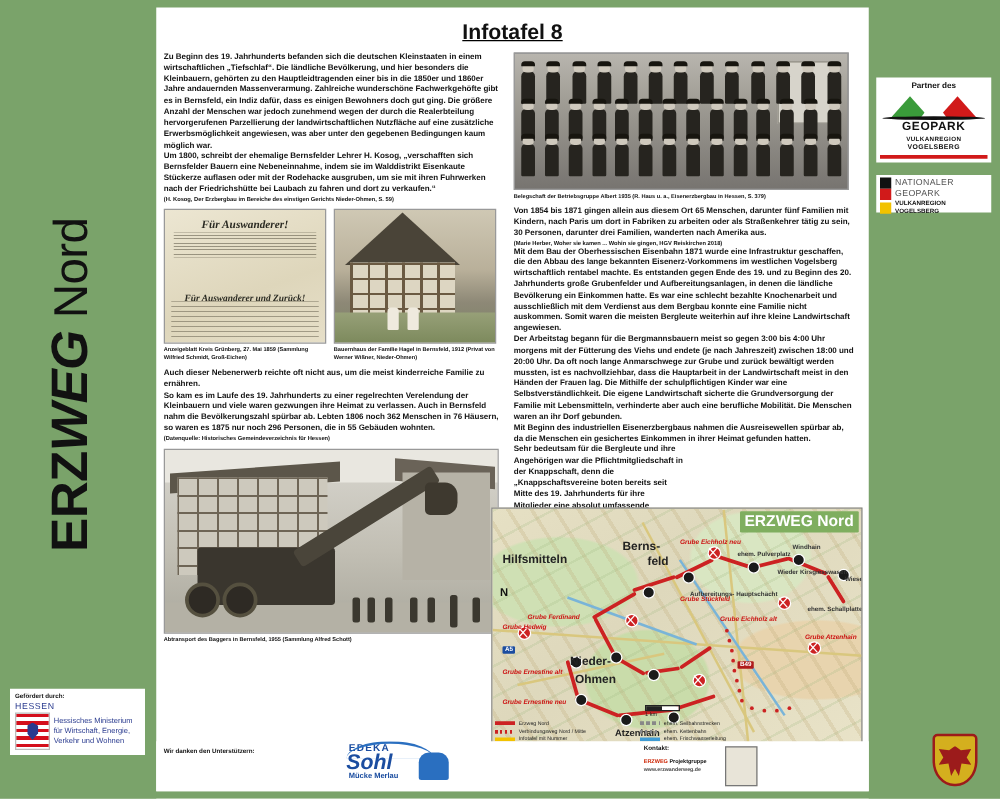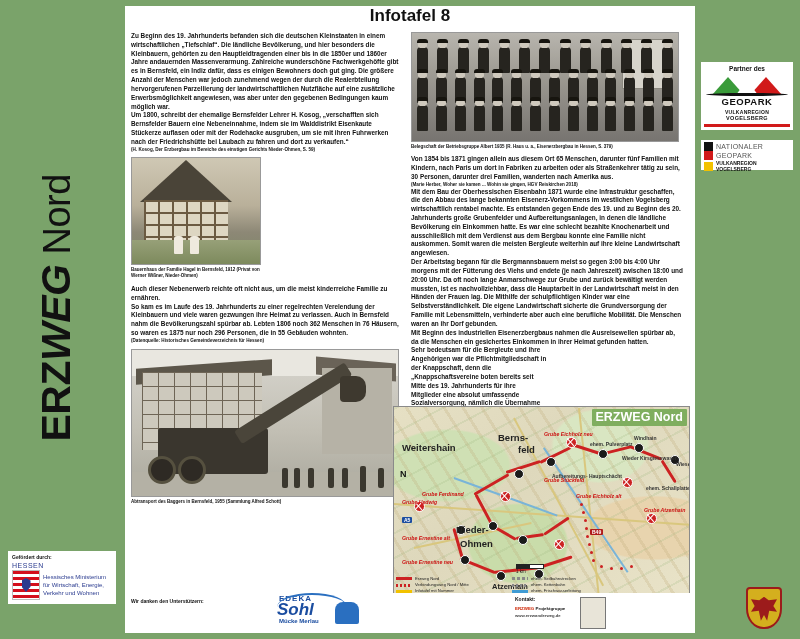--- a/index.html
+++ b/index.html
@@ -68,20 +68,22 @@
 
   
   .sheet {
     position: absolute;
     left: 125px; top: 6px;
     width: 570px; height: 627px;
     background: #fff;
   }
   .title-block {
     text-align: center;
+    padding-top: 10px;
+    text-decoration: underline;
   }
   .title-1 { font-size: 17px; font-weight: bold; color: #111; }
   .title-2 { font-size: 14.5px; font-weight: bold; color: #111; margin-top: 2px; }
 
   .columns {
     display: flex;
     gap: 8px;
     padding: 6px 6px 0 6px;
     box-sizing: border-box;
   }
@@ -508,20 +510,29 @@
     </div>
 
     <div class="columns">
 
       <div class="col">
         <div class="body-text">Zu Beginn des 19. Jahrhunderts befanden sich die deutschen Kleinstaaten in einem wirtschaftlichen „Tiefschlaf“. Die ländliche Bevölkerung, und hier besonders die Kleinbauern, gehörten zu den Hauptleidtragenden einer bis in die 1850er und 1860er Jahre andauernden Massenverarmung. Zahlreiche wunderschöne Fachwerkgehöfte gibt es in Bernsfeld, ein Indiz dafür, dass es einigen Bewohners doch gut ging. Die größere Anzahl der Menschen war jedoch zunehmend wegen der durch die Realerbteilung hervorgerufenen Parzellierung der landwirtschaftlichen Nutzfläche auf eine zusätzliche Erwerbsmöglichkeit angewiesen, was aber unter den gegebenen Bedingungen kaum möglich war.</div>
         <div class="body-text">Um 1800, schreibt der ehemalige Bernsfelder Lehrer H. Kosog, „verschafften sich Bernsfelder Bauern eine Nebeneinnahme, indem sie im Walddistrikt Eisenkaute Stückerze auflasen oder mit der Rodehacke ausgruben, um sie mit ihren Fuhrwerken nach der Friedrichshütte bei Laubach zu fahren und dort zu verkaufen.“</div>
         <div class="src-text">(H. Kosog, Der Erzbergbau im Bereiche des einstigen Gerichts Nieder-Ohmen, S. 59)</div>
 
         <div class="img-row">
+          <div class="figure">
+            <div class="photo ph-newspaper">
+              <div class="hdr">Für Auswanderer!</div>
+              <div class="lines"></div>
+              <div class="hdr2">Für Auswanderer und Zurück!</div>
+              <div class="cols"></div>
+            </div>
+            <div class="cap-text" style="width:130px">Anzeigeblatt Kreis Grünberg, 27. Mai 1859 (Sammlung Wilfried Schmidt, Groß-Eichen)</div>
+          </div>
           <div class="figure">
             <div class="photo ph-house">
               <div class="roof"></div>
                 <div class="wall"></div>
                 <div class="ground"></div>
               <div class="fig1"></div>
                 <div class="fig2"></div>
             </div>
             <div class="cap-text" style="width:130px">Bauernhaus der Familie Hagel in Bernsfeld, 1912 (Privat von Werner Wißner, Nieder-Ohmen)</div>
           </div>
@@ -673,21 +684,21 @@
       <div class="map-node" style="left:102px; top:164px"></div>
       <div class="map-node" style="left:140px; top:162px"></div>
 
       <div class="mine-mark" style="left:172px; top:30px"></div>
       <div class="mine-mark" style="left:228px; top:70px"></div>
       <div class="mine-mark" style="left:106px; top:84px"></div>
       <div class="mine-mark" style="left:20px; top:94px"></div>
       <div class="mine-mark" style="left:160px; top:132px"></div>
       <div class="mine-mark" style="left:252px; top:106px"></div>
 
-      <div class="map-place" style="left:8px; top:36px">Weitershain</div>
+      <div class="map-place" style="left:8px; top:36px">Hilfsmitteln</div>
       <div class="map-place" style="left:104px; top:26px">Berns-</div>
       <div class="map-place" style="left:124px; top:38px">feld</div>
       <div class="map-place" style="left:62px; top:118px">Nieder-</div>
       <div class="map-place" style="left:66px; top:132px">Ohmen</div>
       <div class="map-place sm" style="left:98px; top:176px">Atzenhain</div>
       <div class="map-label" style="left:240px; top:28px">Windhain</div>
       <div class="map-label" style="left:282px; top:54px">Wieseck</div>
 
       <div class="mine-label" style="left:150px; top:24px">Grube Eichholz neu</div>
       <div class="mine-label" style="left:150px; top:70px">Grube Stückfeld</div>

